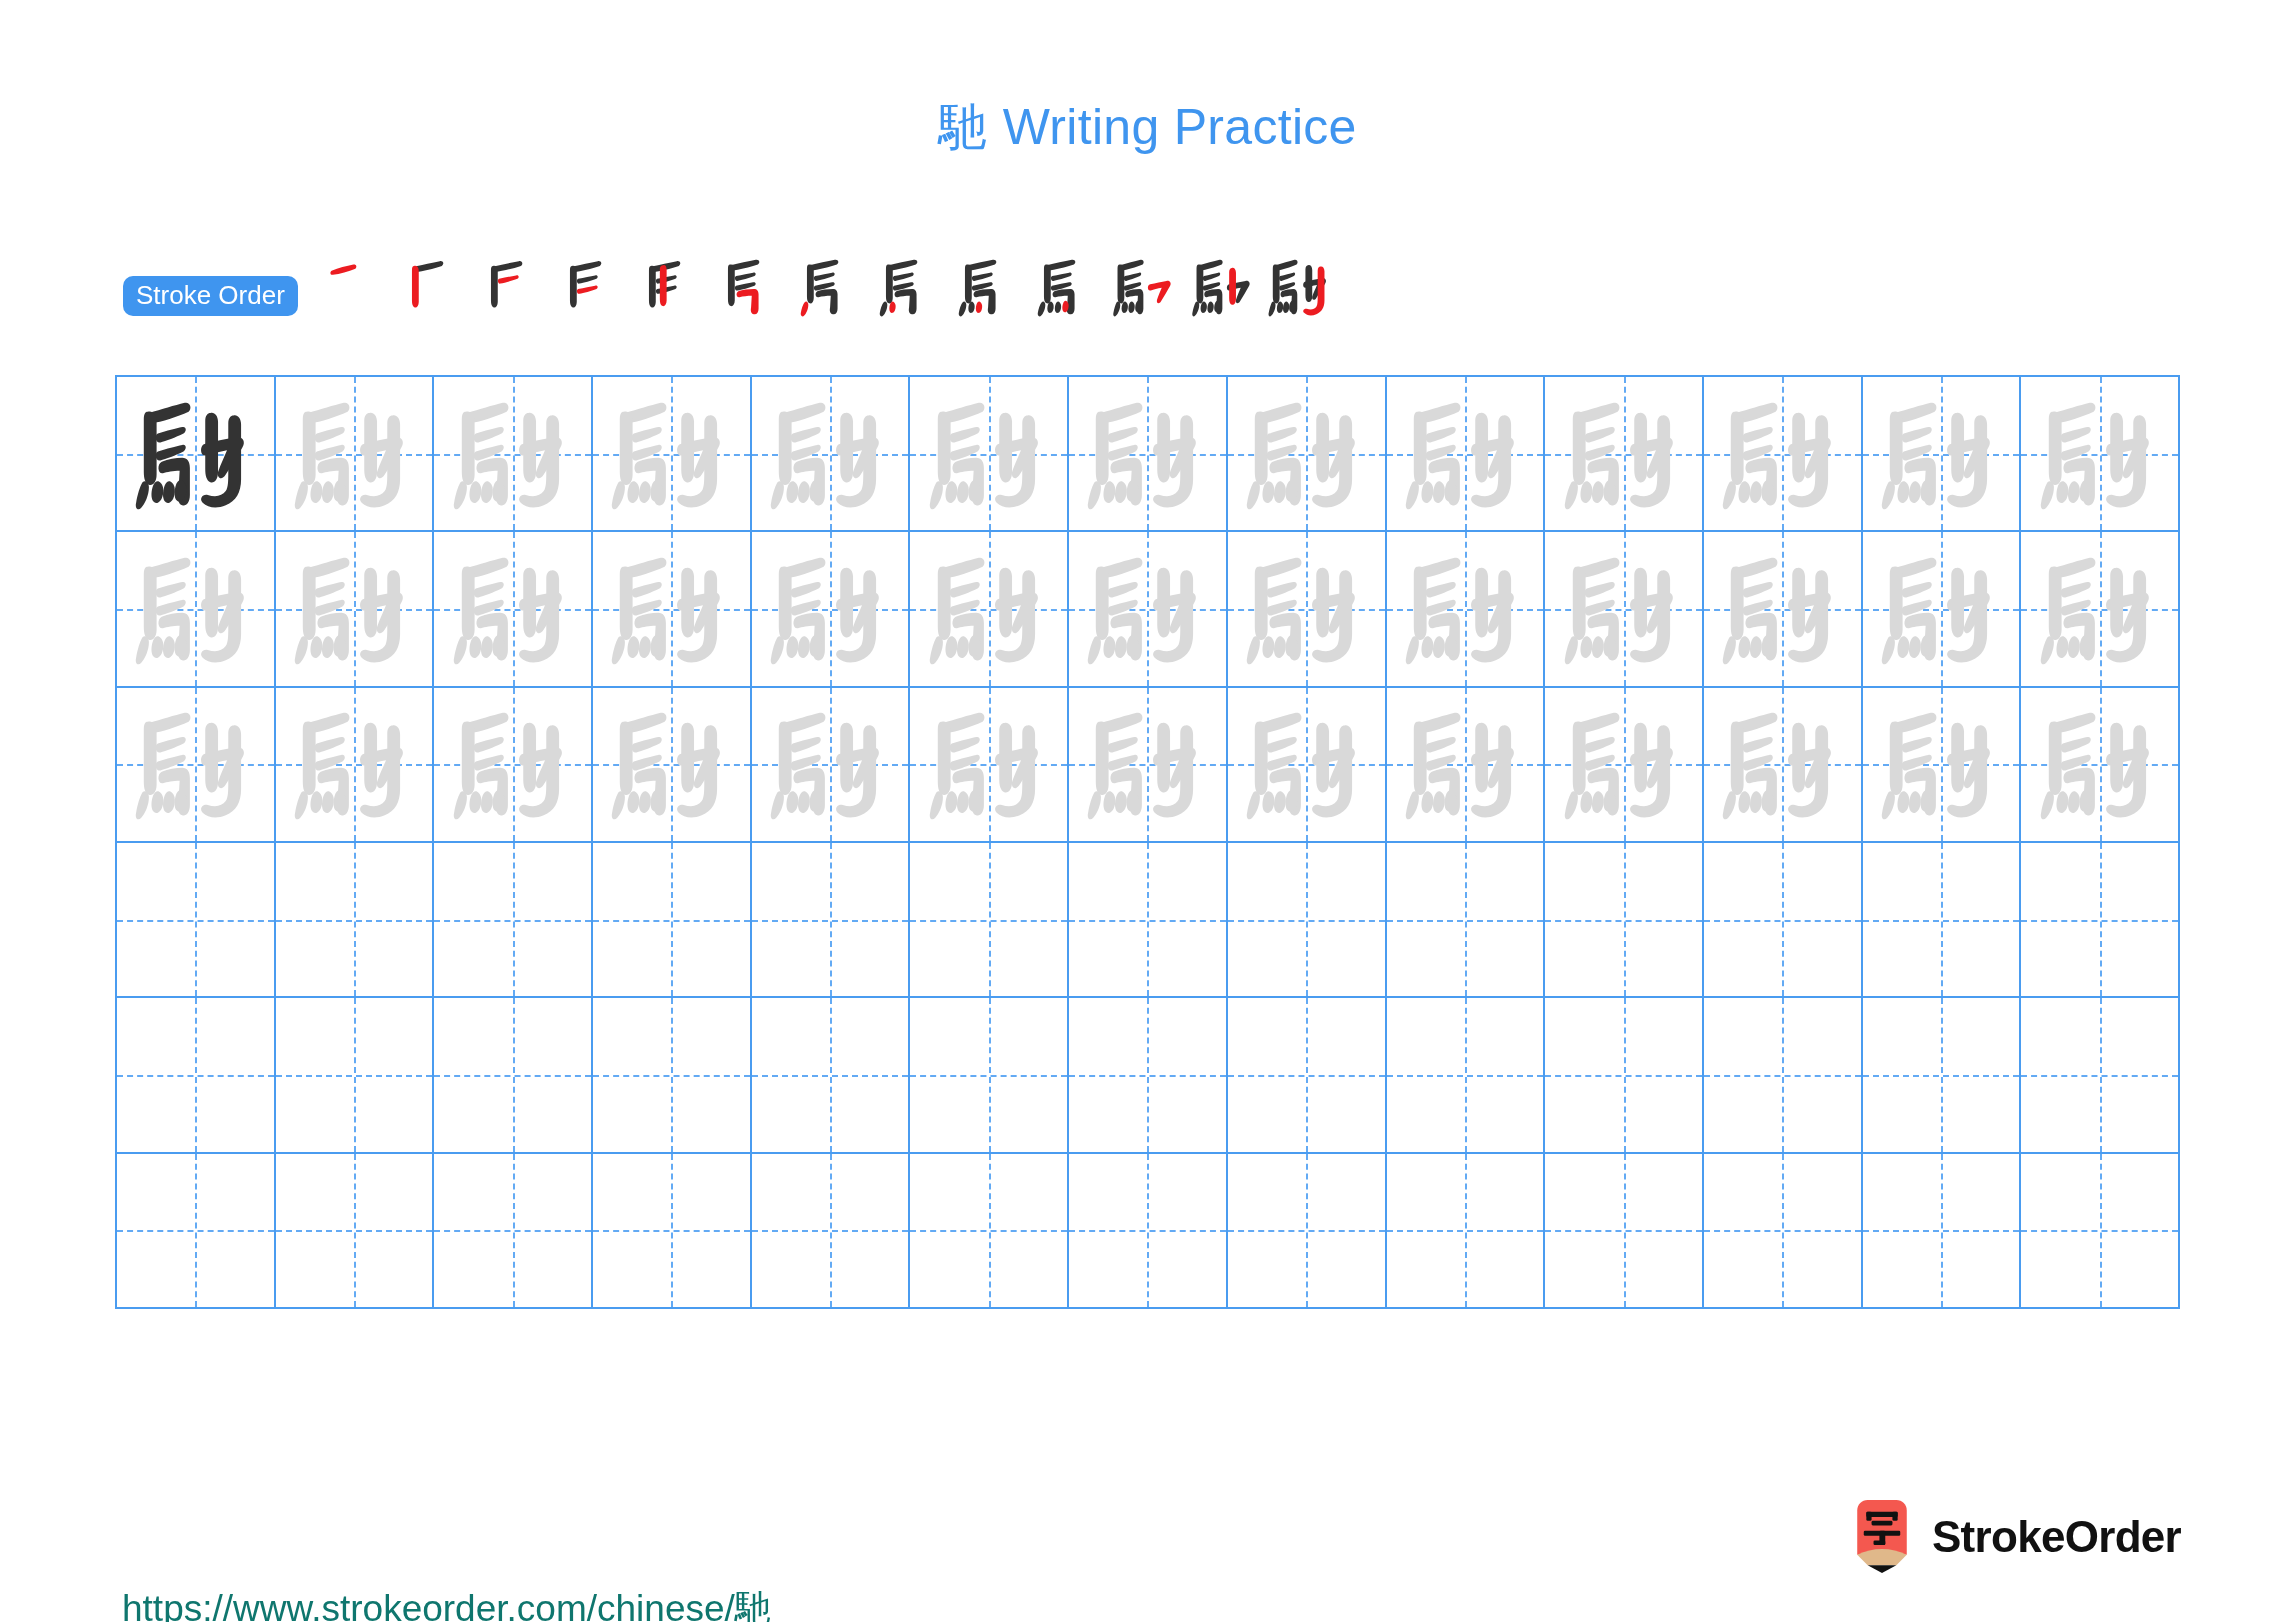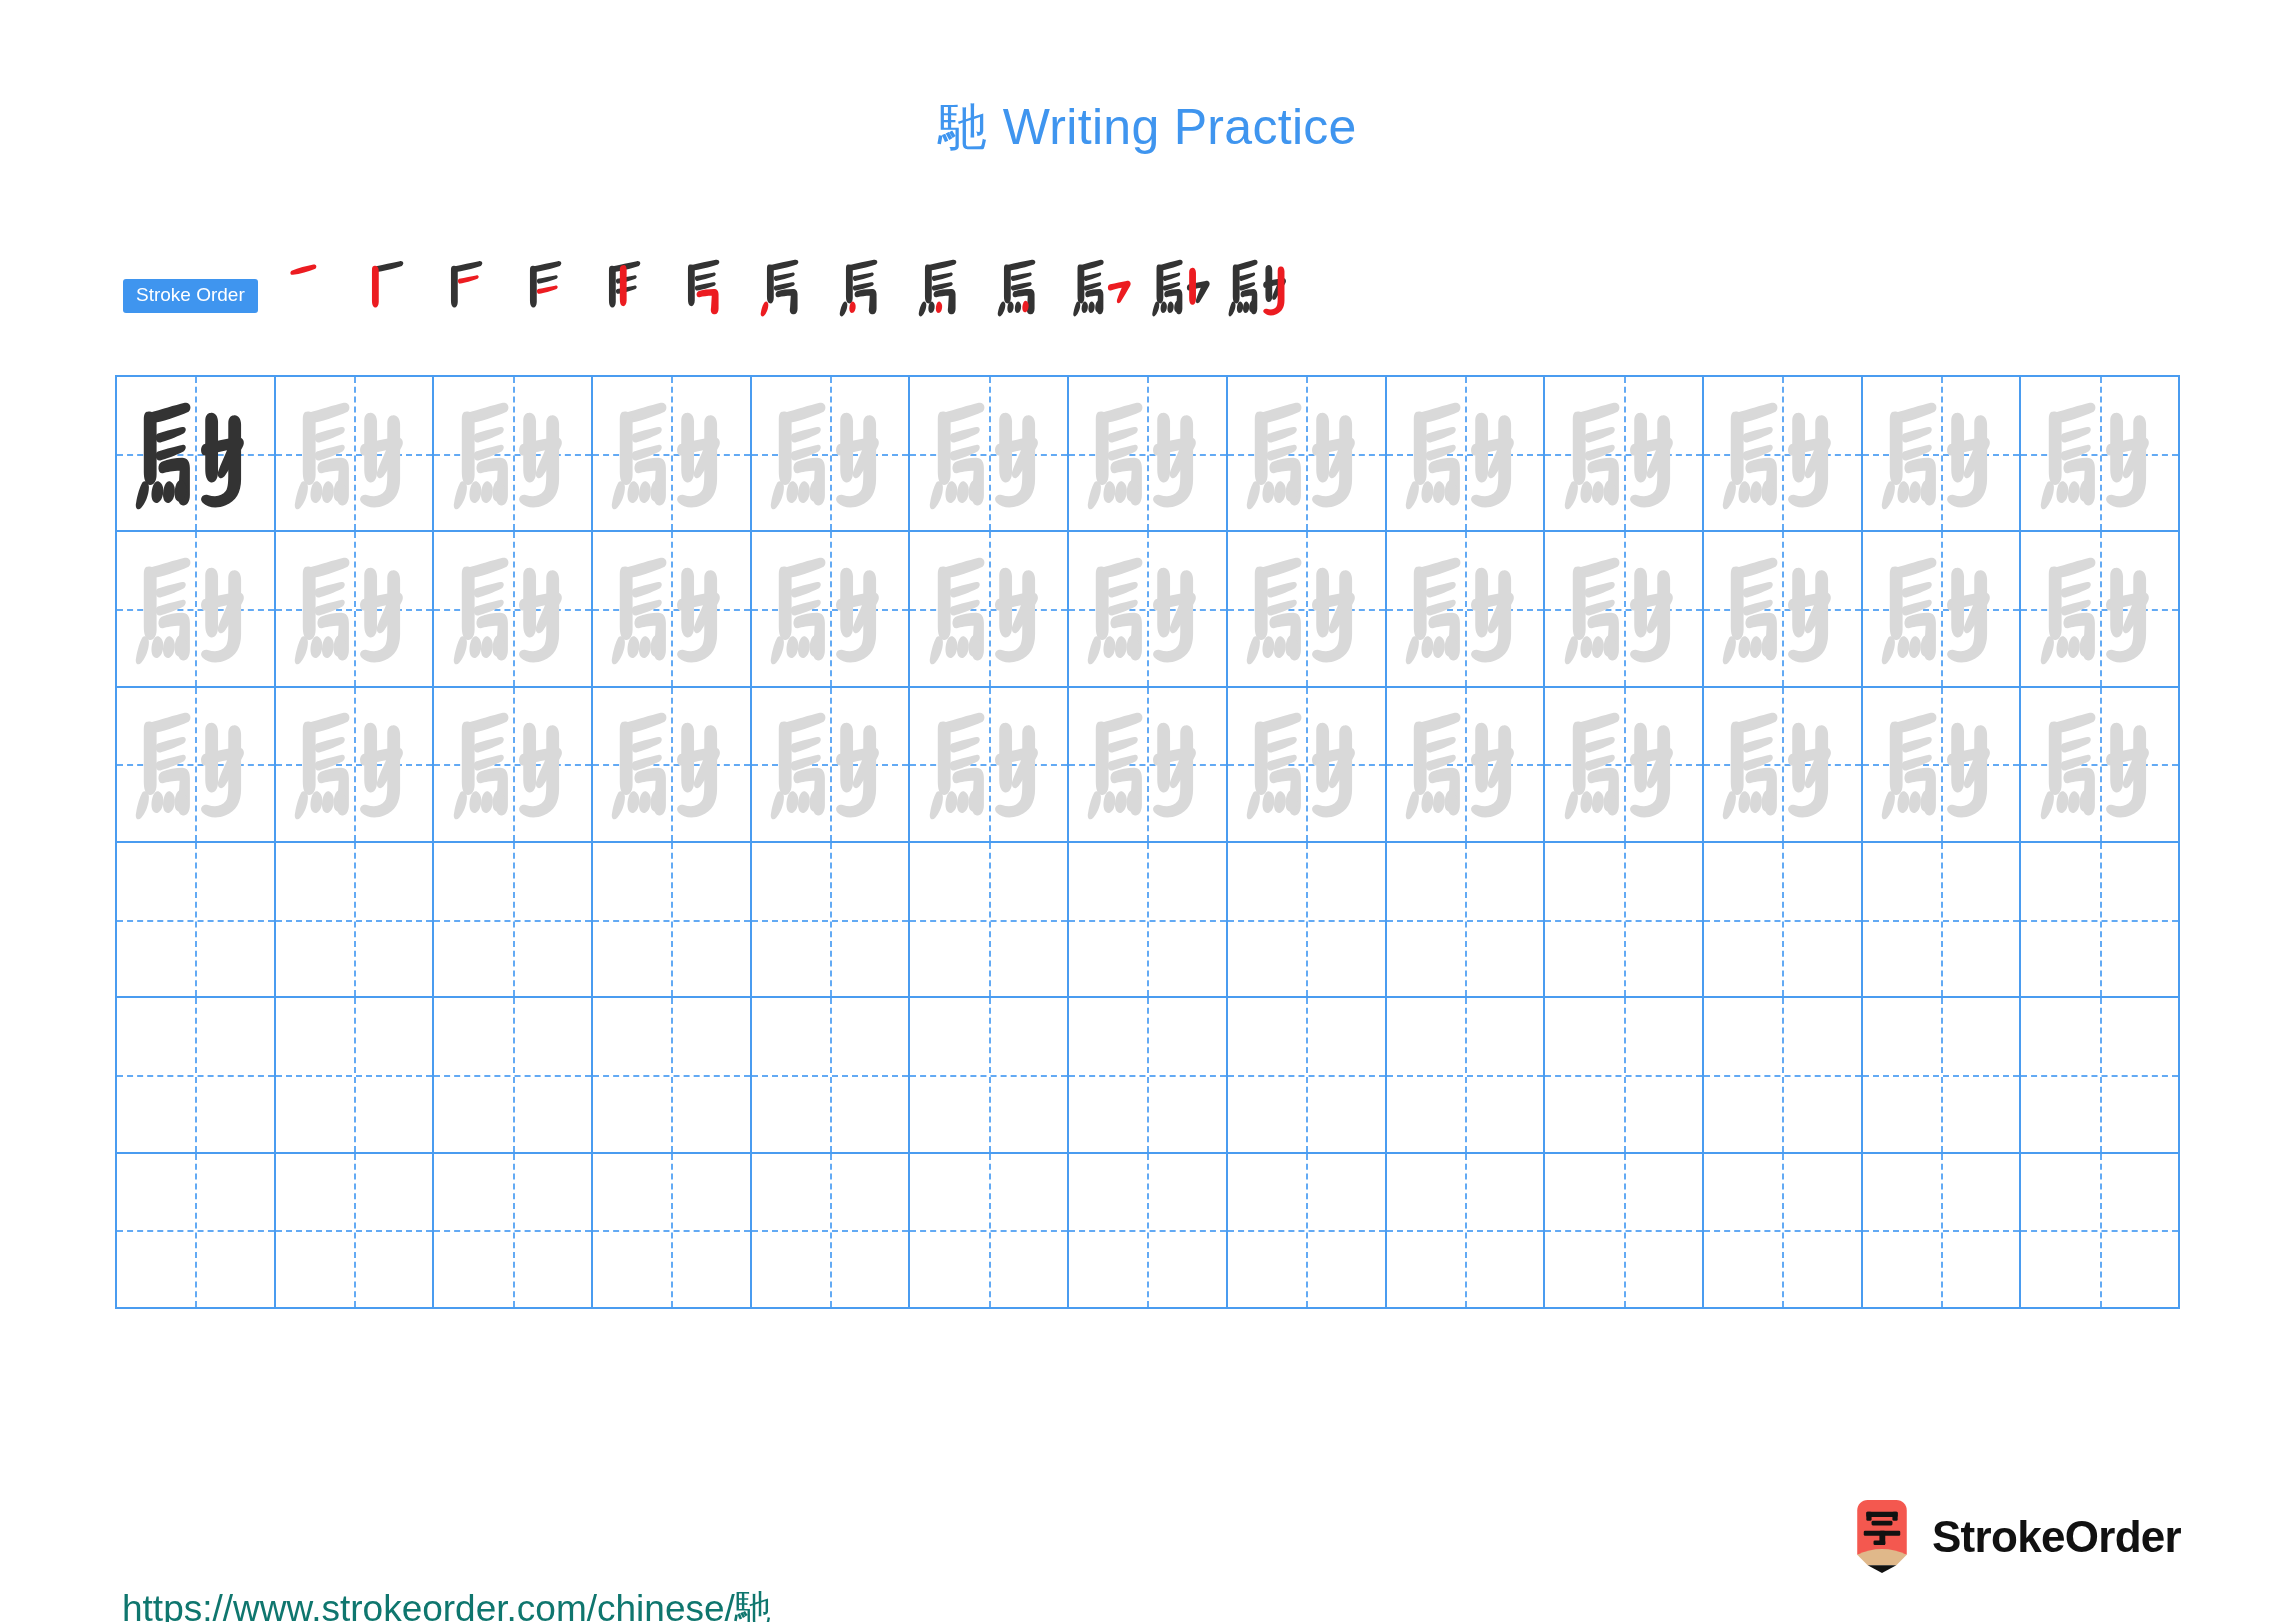--- a/index.html
+++ b/index.html
@@ -34,24 +34,24 @@
     position: absolute;
     left: 123px;
     top: 250px;
     height: 72px;
     display: flex;
     align-items: center;
   }
   #stroke-order-badge {
     background: #3f95ef;
     color: #ffffff;
-    font-size: 19px;
+    font-size: 26px;
     font-weight: 400;
     padding: 5.9px 13px 8.5px 13px;
-    border-radius: 3px;
+    border-radius: 10px;
     line-height: 1;
     white-space: nowrap;
     margin-top: 20px;
   }
   #stroke-steps {
     display: flex;
     align-items: flex-start;
     margin-left: 14.4px;
   }
   .stroke-step {

